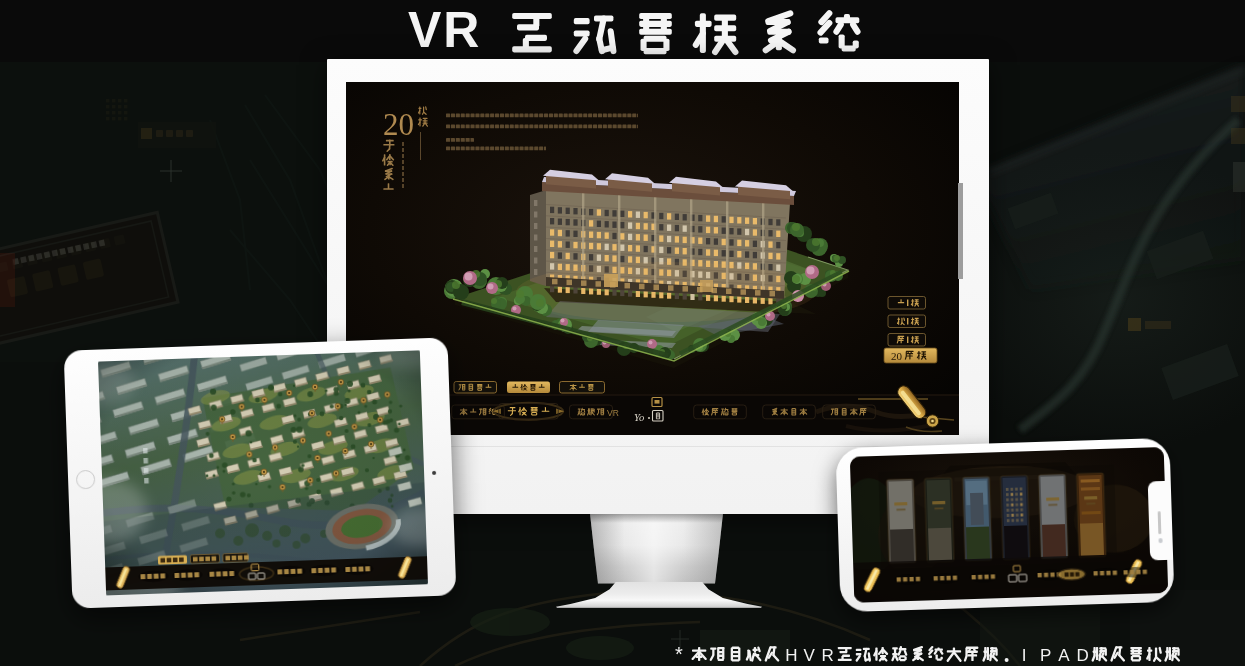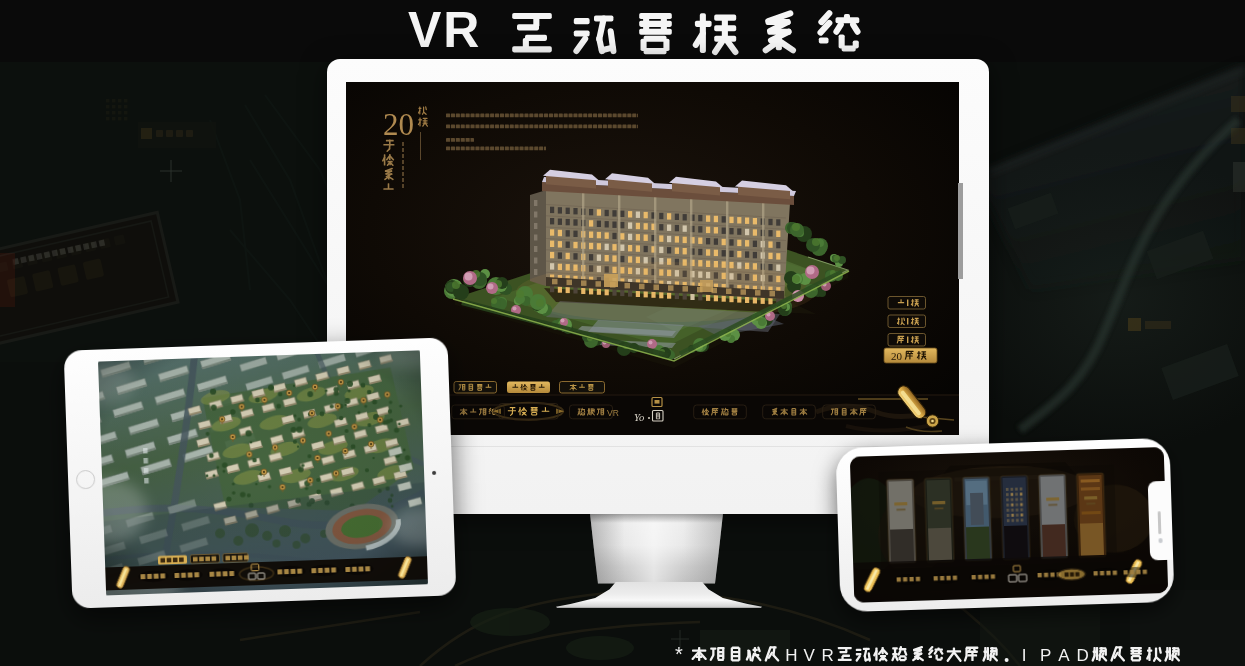--- a/index.html
+++ b/index.html
@@ -190,21 +190,21 @@
         <rect x="420.8" y="33.5" width="9.7" height="6.1" rx="1.8"></rect>
         <rect x="437.5" y="13.2" width="23.8" height="6.1" rx="1.8"></rect>
         <rect x="445.9" y="10.1" width="6.1" height="6.2" rx="1.8"></rect>
         <line x1="442.8" y1="20.7" x2="438.4" y2="27.7" stroke-width="6.1" stroke-linecap="round"></line>
         <line x1="455.1" y1="20.7" x2="459.5" y2="27.7" stroke-width="6.1" stroke-linecap="round"></line>
         <rect x="440.6" y="30.4" width="6.1" height="14.1" rx="1.8"></rect>
         <rect x="443.6" y="41.4" width="14.1" height="6.1" rx="1.8"></rect>
         <rect x="454.7" y="36.5" width="6.1" height="7.9" rx="1.8"></rect>
       </g>
     </svg></div>
-<div style="position:absolute;left:327px;top:59px;width:661.5px;height:454.5px;background:linear-gradient(#fcfcfc,#f2f2f2);border-radius:13px;box-shadow:0 6px 26px rgba(0,0,0,0.55)">
+<div style="position:absolute;left:327px;top:59px;width:661.5px;height:454.5px;background:linear-gradient(#fcfcfc,#f2f2f2);border-radius:1px;box-shadow:0 6px 26px rgba(0,0,0,0.55)">
     <div style="position:absolute;left:18.5px;top:22.5px;width:613px;height:353px;background:#0d0a07;overflow:hidden"><svg width="613" height="353" viewBox="0 0 613 353">
         <defs>
           <radialGradient id="scrbg" cx="0.45" cy="0.42" r="0.75">
             <stop offset="0" stop-color="#1b130c"></stop>
             <stop offset="0.55" stop-color="#0f0a05"></stop>
             <stop offset="1" stop-color="#040302"></stop>
           </radialGradient>
           <linearGradient id="goldbtn" x1="0" y1="0" x2="0" y2="1">
             <stop offset="0" stop-color="#e3b95f"></stop>
             <stop offset="1" stop-color="#b4893a"></stop>

